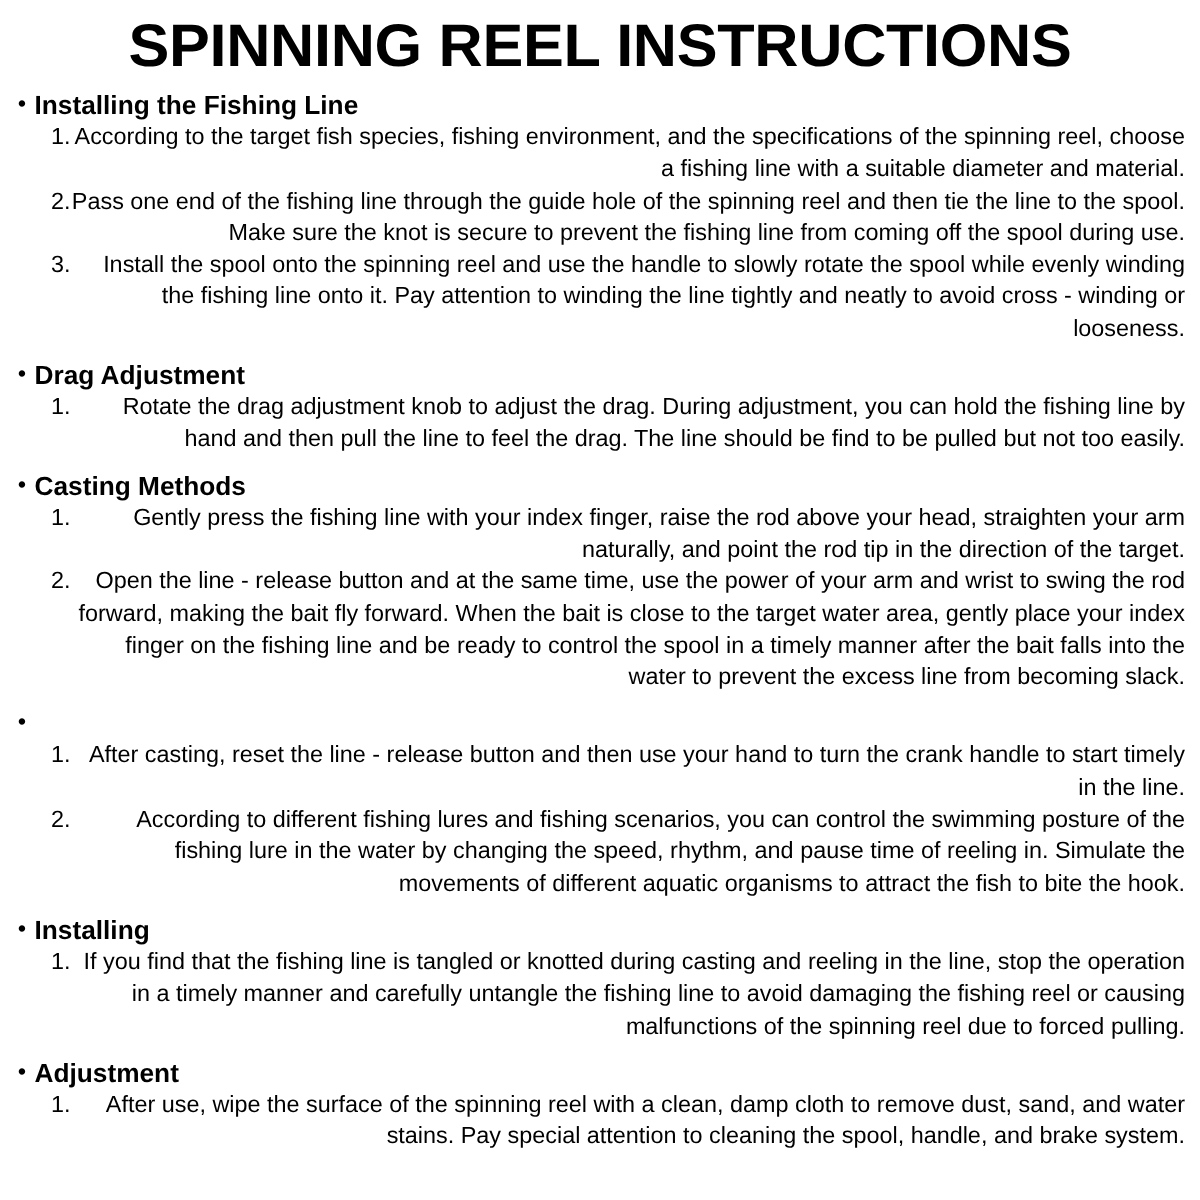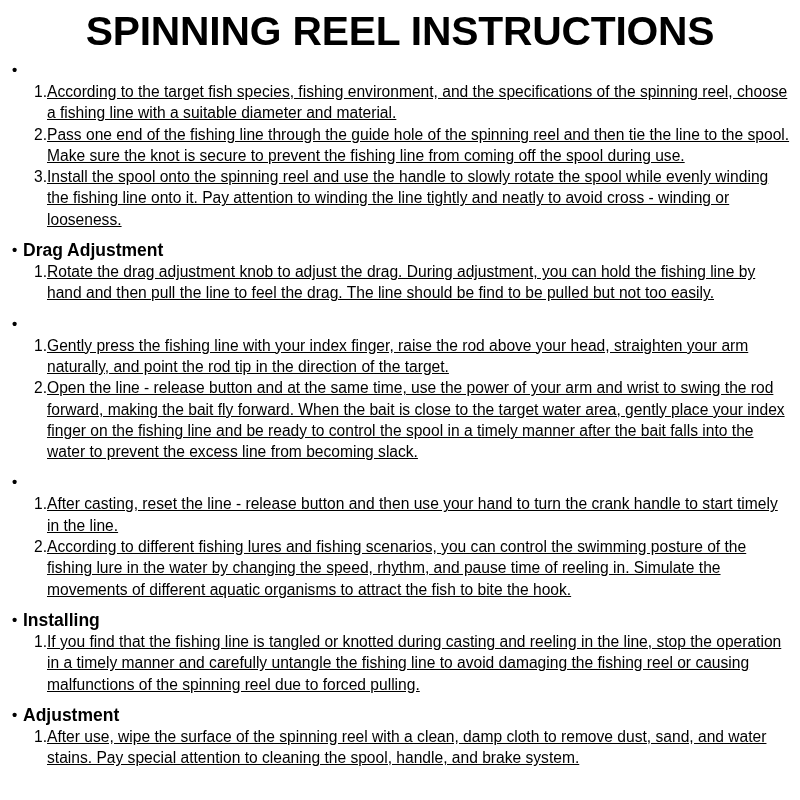--- a/index.html
+++ b/index.html
@@ -84,36 +84,36 @@
   .step-number {
     flex: 0 0 auto;
     width: 14px;
     text-align: right;
     white-space: nowrap;
   }
   .step-text {
     flex: 1 1 auto;
     padding-left: 0px;
     padding-right: 4px;
-    text-align: left;
+    text-align: right;
     hyphens: none;
-    text-decoration: underline;
   }
 </style>
 </head>
 <body>
 
 <div class="page">
 
   <h1 class="doc-title">SPINNING REEL INSTRUCTIONS</h1>
 
   <div class="sections">
       <div class="section">
         <div class="section-heading">
           <span class="bullet-glyph">•</span>
+          <span class="heading-text">Installing the Fishing Line</span>
         </div>
         <ol class="steps">
           <li class="step">
             <span class="step-number">1.</span>
             <span class="step-text">According to the target fish species, fishing environment, and the specifications of the spinning reel, choose a fishing line with a suitable diameter and material.</span>
           </li>
           <li class="step">
             <span class="step-number">2.</span>
             <span class="step-text">Pass one end of the fishing line through the guide hole of the spinning reel and then tie the line to the spool. Make sure the knot is secure to prevent the fishing line from coming off the spool during use.</span>
           </li>
@@ -131,20 +131,21 @@
         <ol class="steps">
           <li class="step">
             <span class="step-number">1.</span>
             <span class="step-text">Rotate the drag adjustment knob to adjust the drag. During adjustment, you can hold the fishing line by hand and then pull the line to feel the drag. The line should be find to be pulled but not too easily.</span>
           </li>
         </ol>
       </div>
       <div class="section">
         <div class="section-heading">
           <span class="bullet-glyph">•</span>
+          <span class="heading-text">Casting Methods</span>
         </div>
         <ol class="steps">
           <li class="step">
             <span class="step-number">1.</span>
             <span class="step-text">Gently press the fishing line with your index finger, raise the rod above your head, straighten your arm naturally, and point the rod tip in the direction of the target.</span>
           </li>
           <li class="step">
             <span class="step-number">2.</span>
             <span class="step-text">Open the line - release button and at the same time, use the power of your arm and wrist to swing the rod forward, making the bait fly forward. When the bait is close to the target water area, gently place your index finger on the fishing line and be ready to control the spool in a timely manner after the bait falls into the water to prevent the excess line from becoming slack.</span>
           </li>

